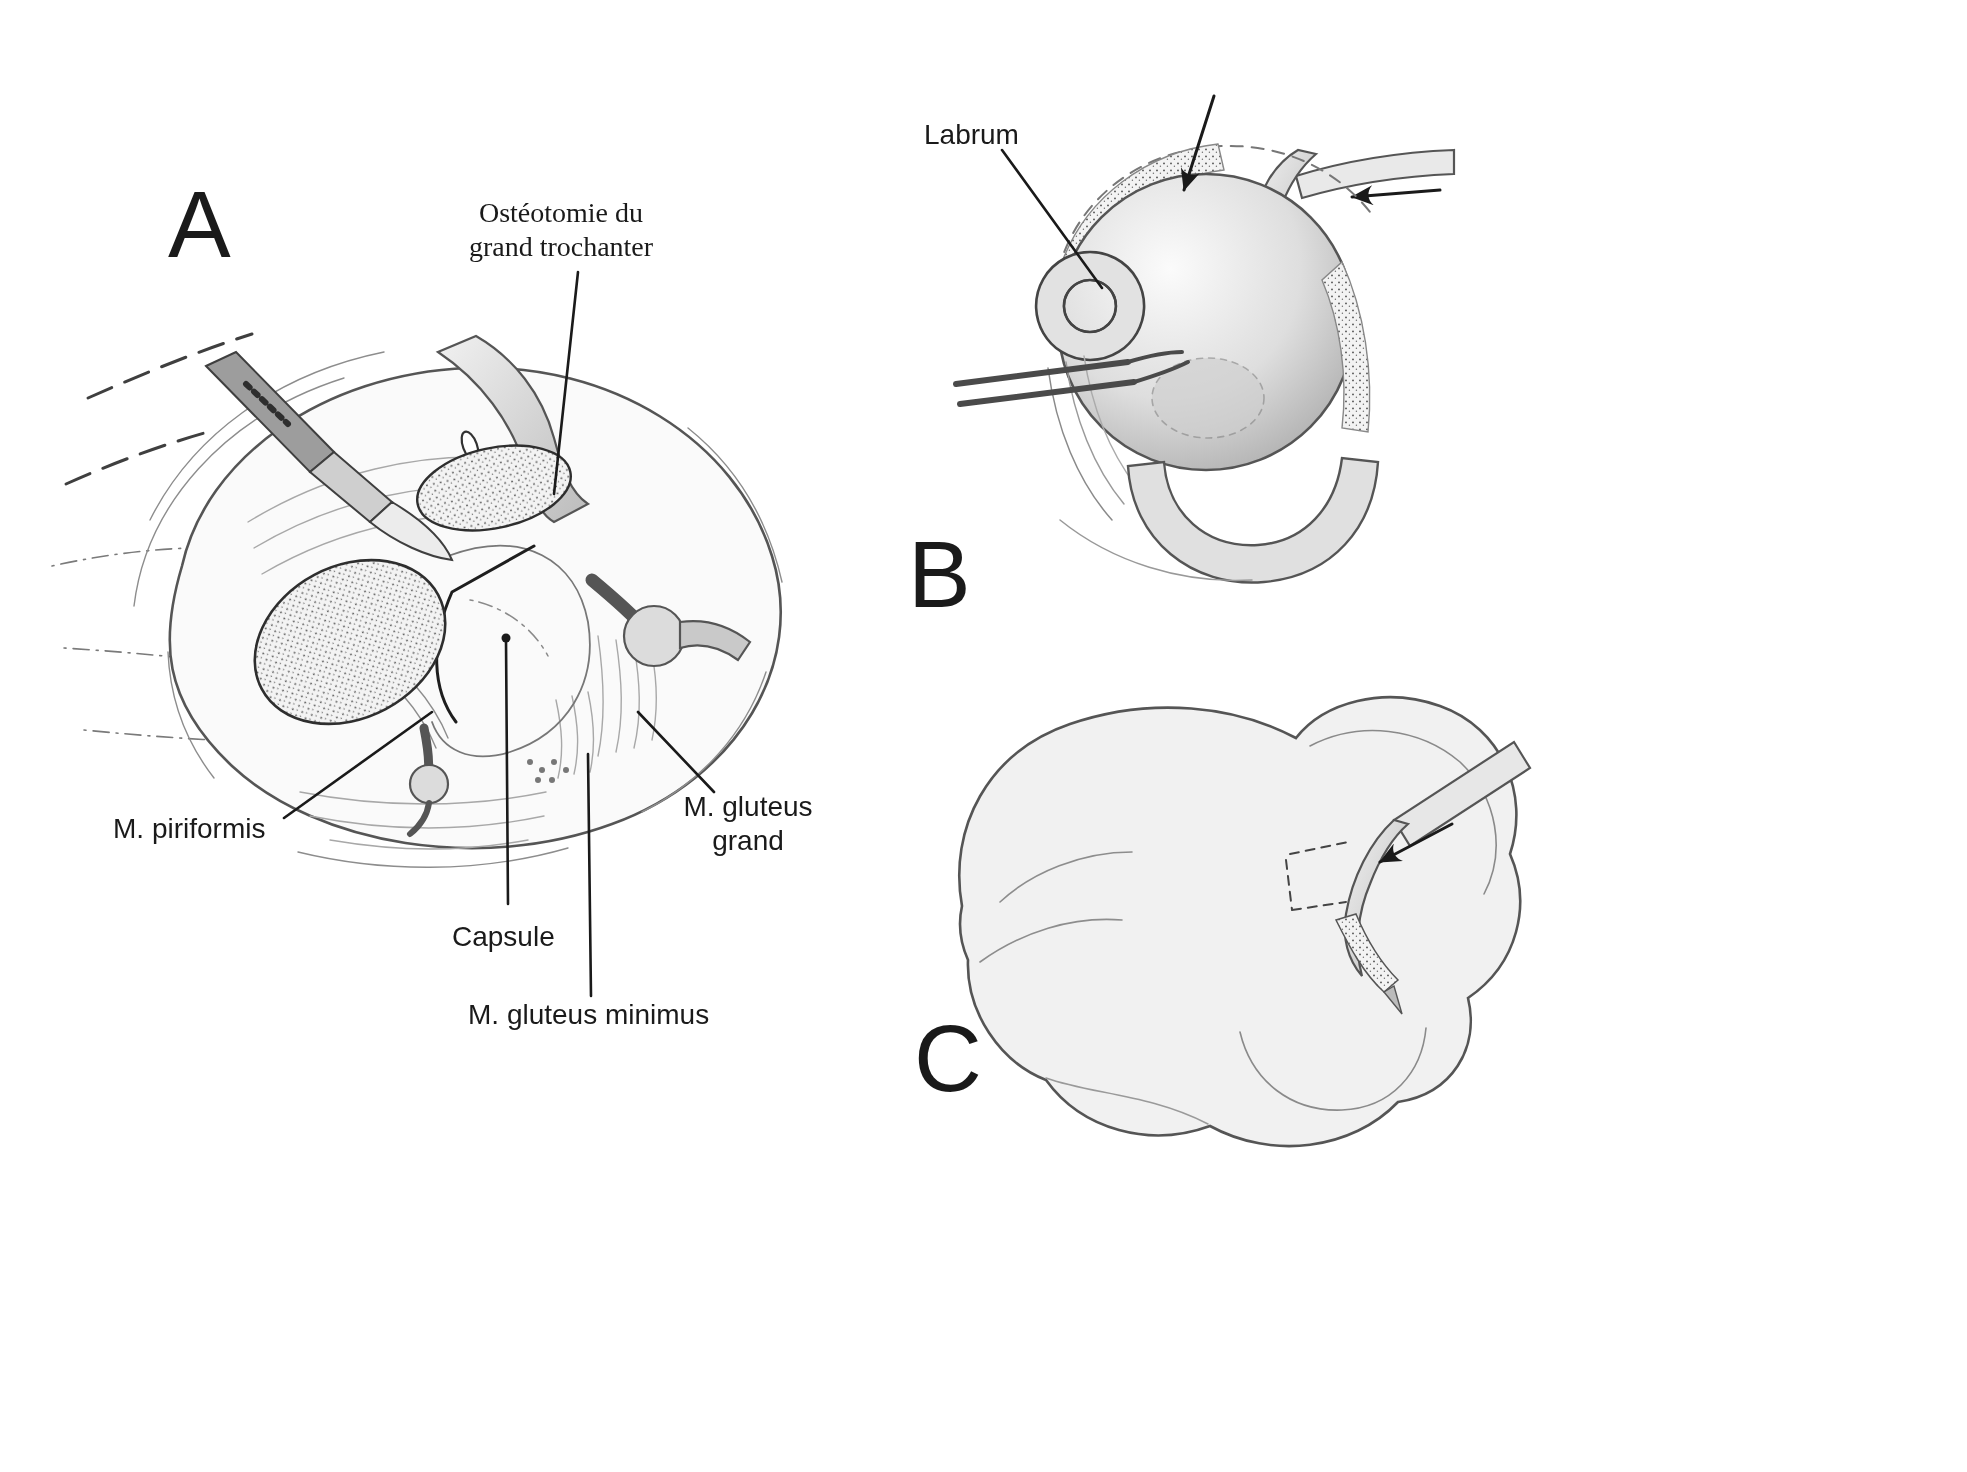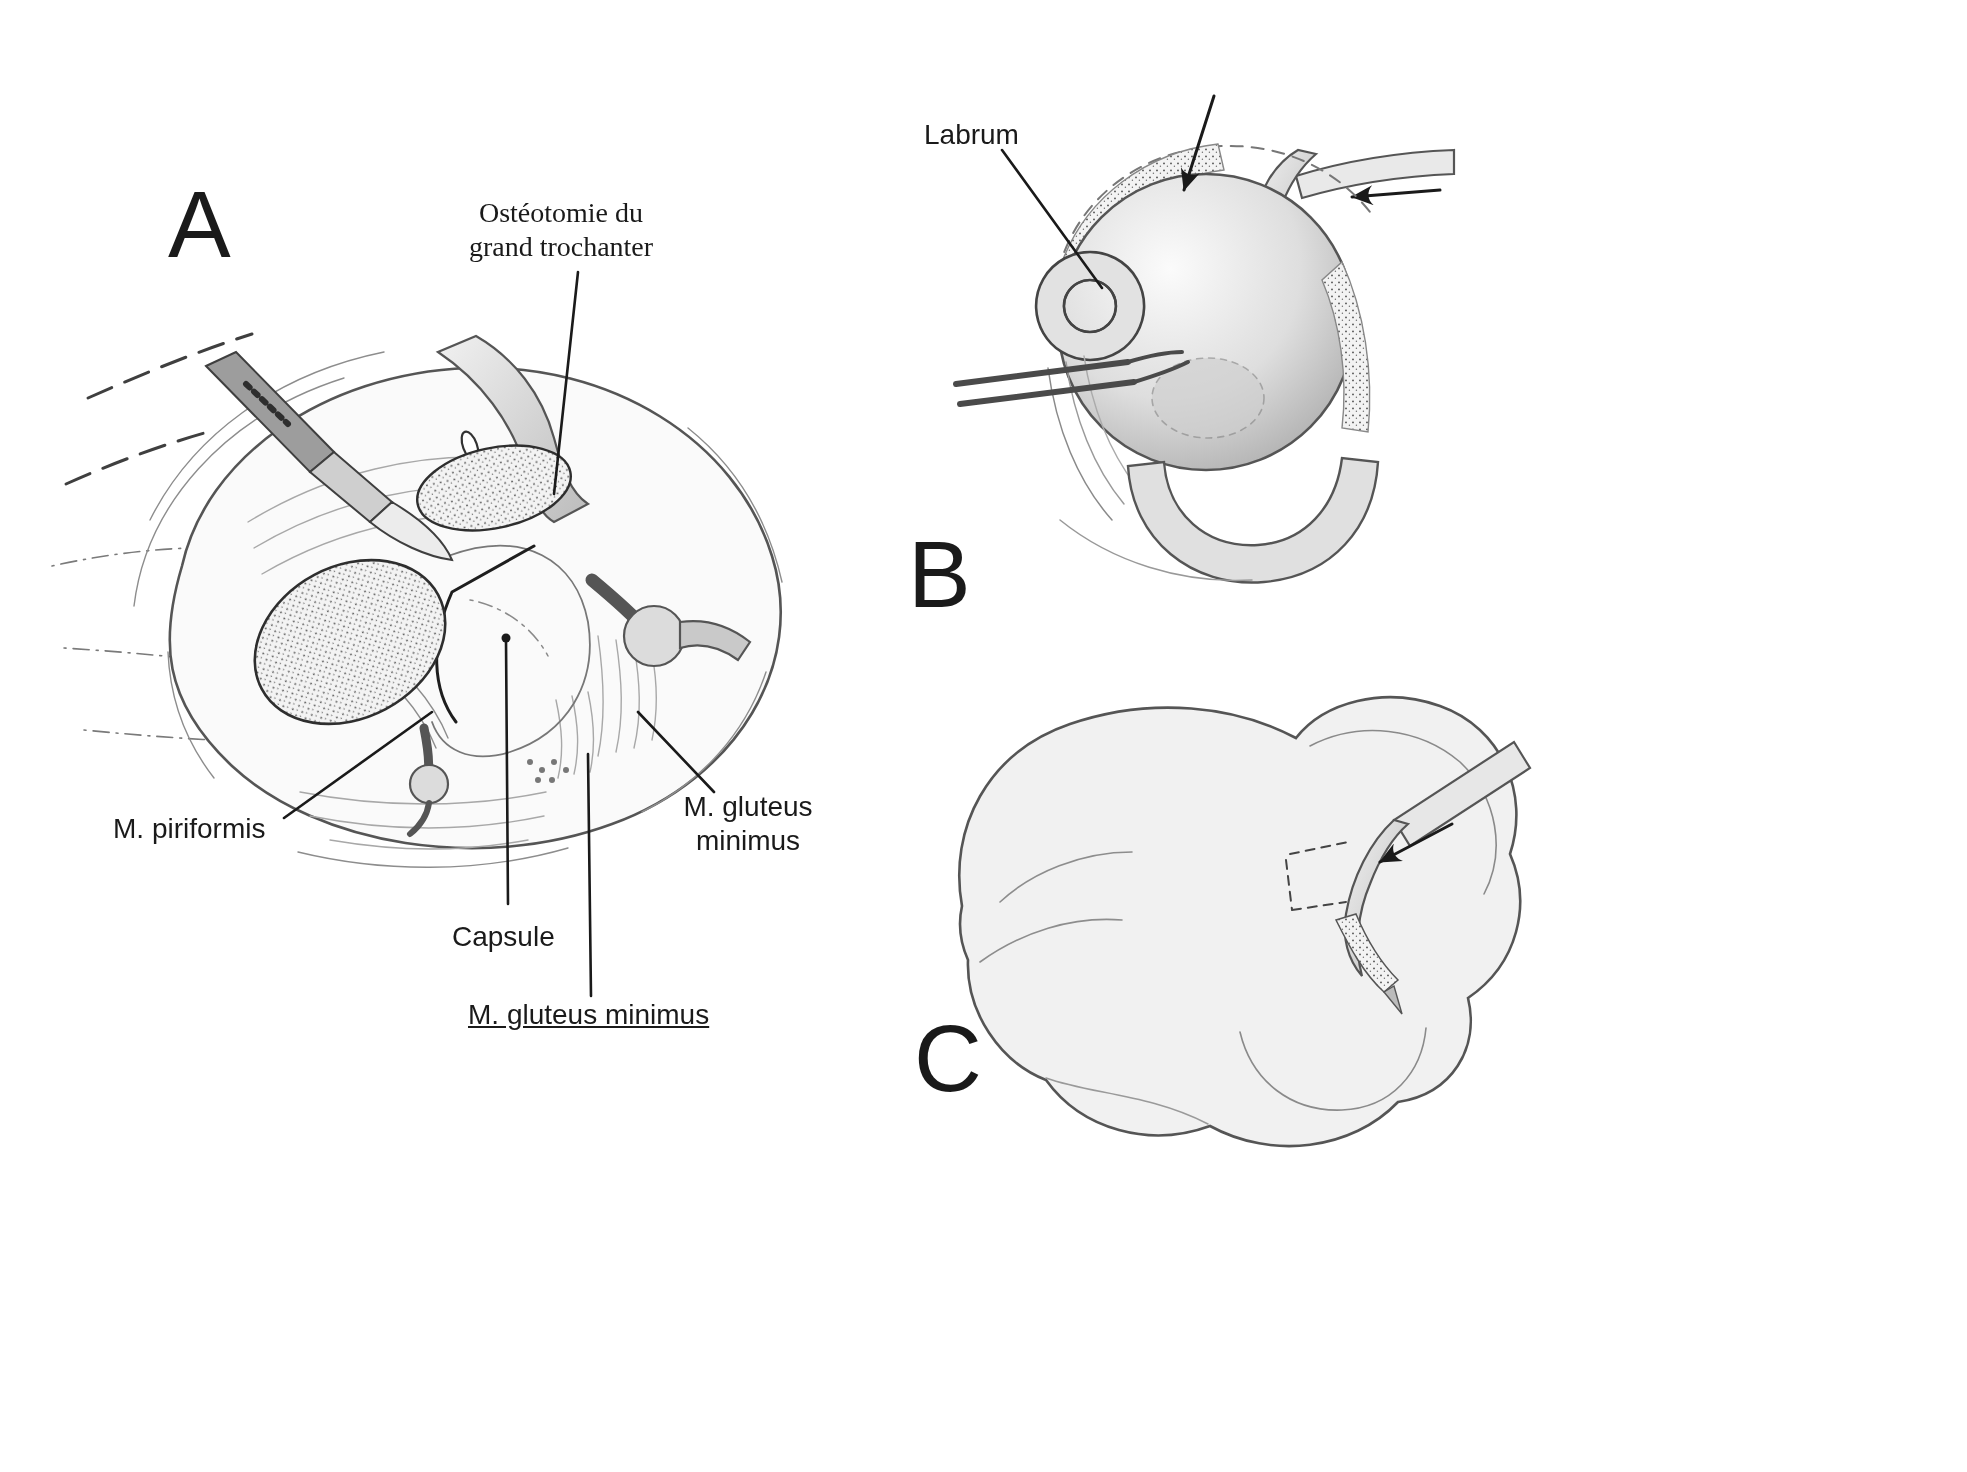--- a/index.html
+++ b/index.html
@@ -187,22 +187,22 @@
       <line x1="1214" y1="96" x2="1184" y2="190" stroke-width="3" marker-end="url(#arw)"></line>
       <line x1="1002" y1="150" x2="1102" y2="288"></line>
     </g>
   </svg>
 
   <div class="panel-letter" style="left:168px; top:178px;">A</div>
   <div class="label center" style="left:416px; top:196px; width:290px;font-family:Liberation Serif, serif;">Ostéotomie du
 grand trochanter</div>
   <div class="label" style="left:113px; top:812px;text-align:right;">M. piriformis</div>
   <div class="label" style="left:452px; top:920px;">Capsule</div>
-  <div class="label" style="left:468px; top:998px;text-decoration:underline;">M. gluteus minimus</div>
+  <div class="label" style="left:468px; top:998px;">M. gluteus minimus</div>
   <div class="label center" style="left:678px; top:790px; width:140px;">M. gluteus
-minimus</div>
+grand</div>
 
   <div class="panel-letter" style="left:908px; top:528px;">B</div>
   <div class="label" style="left:924px; top:118px;">Labrum</div>
 
   <div class="panel-letter" style="left:914px; top:1012px;">C</div>
 
 </div>
 
 </body></html>

